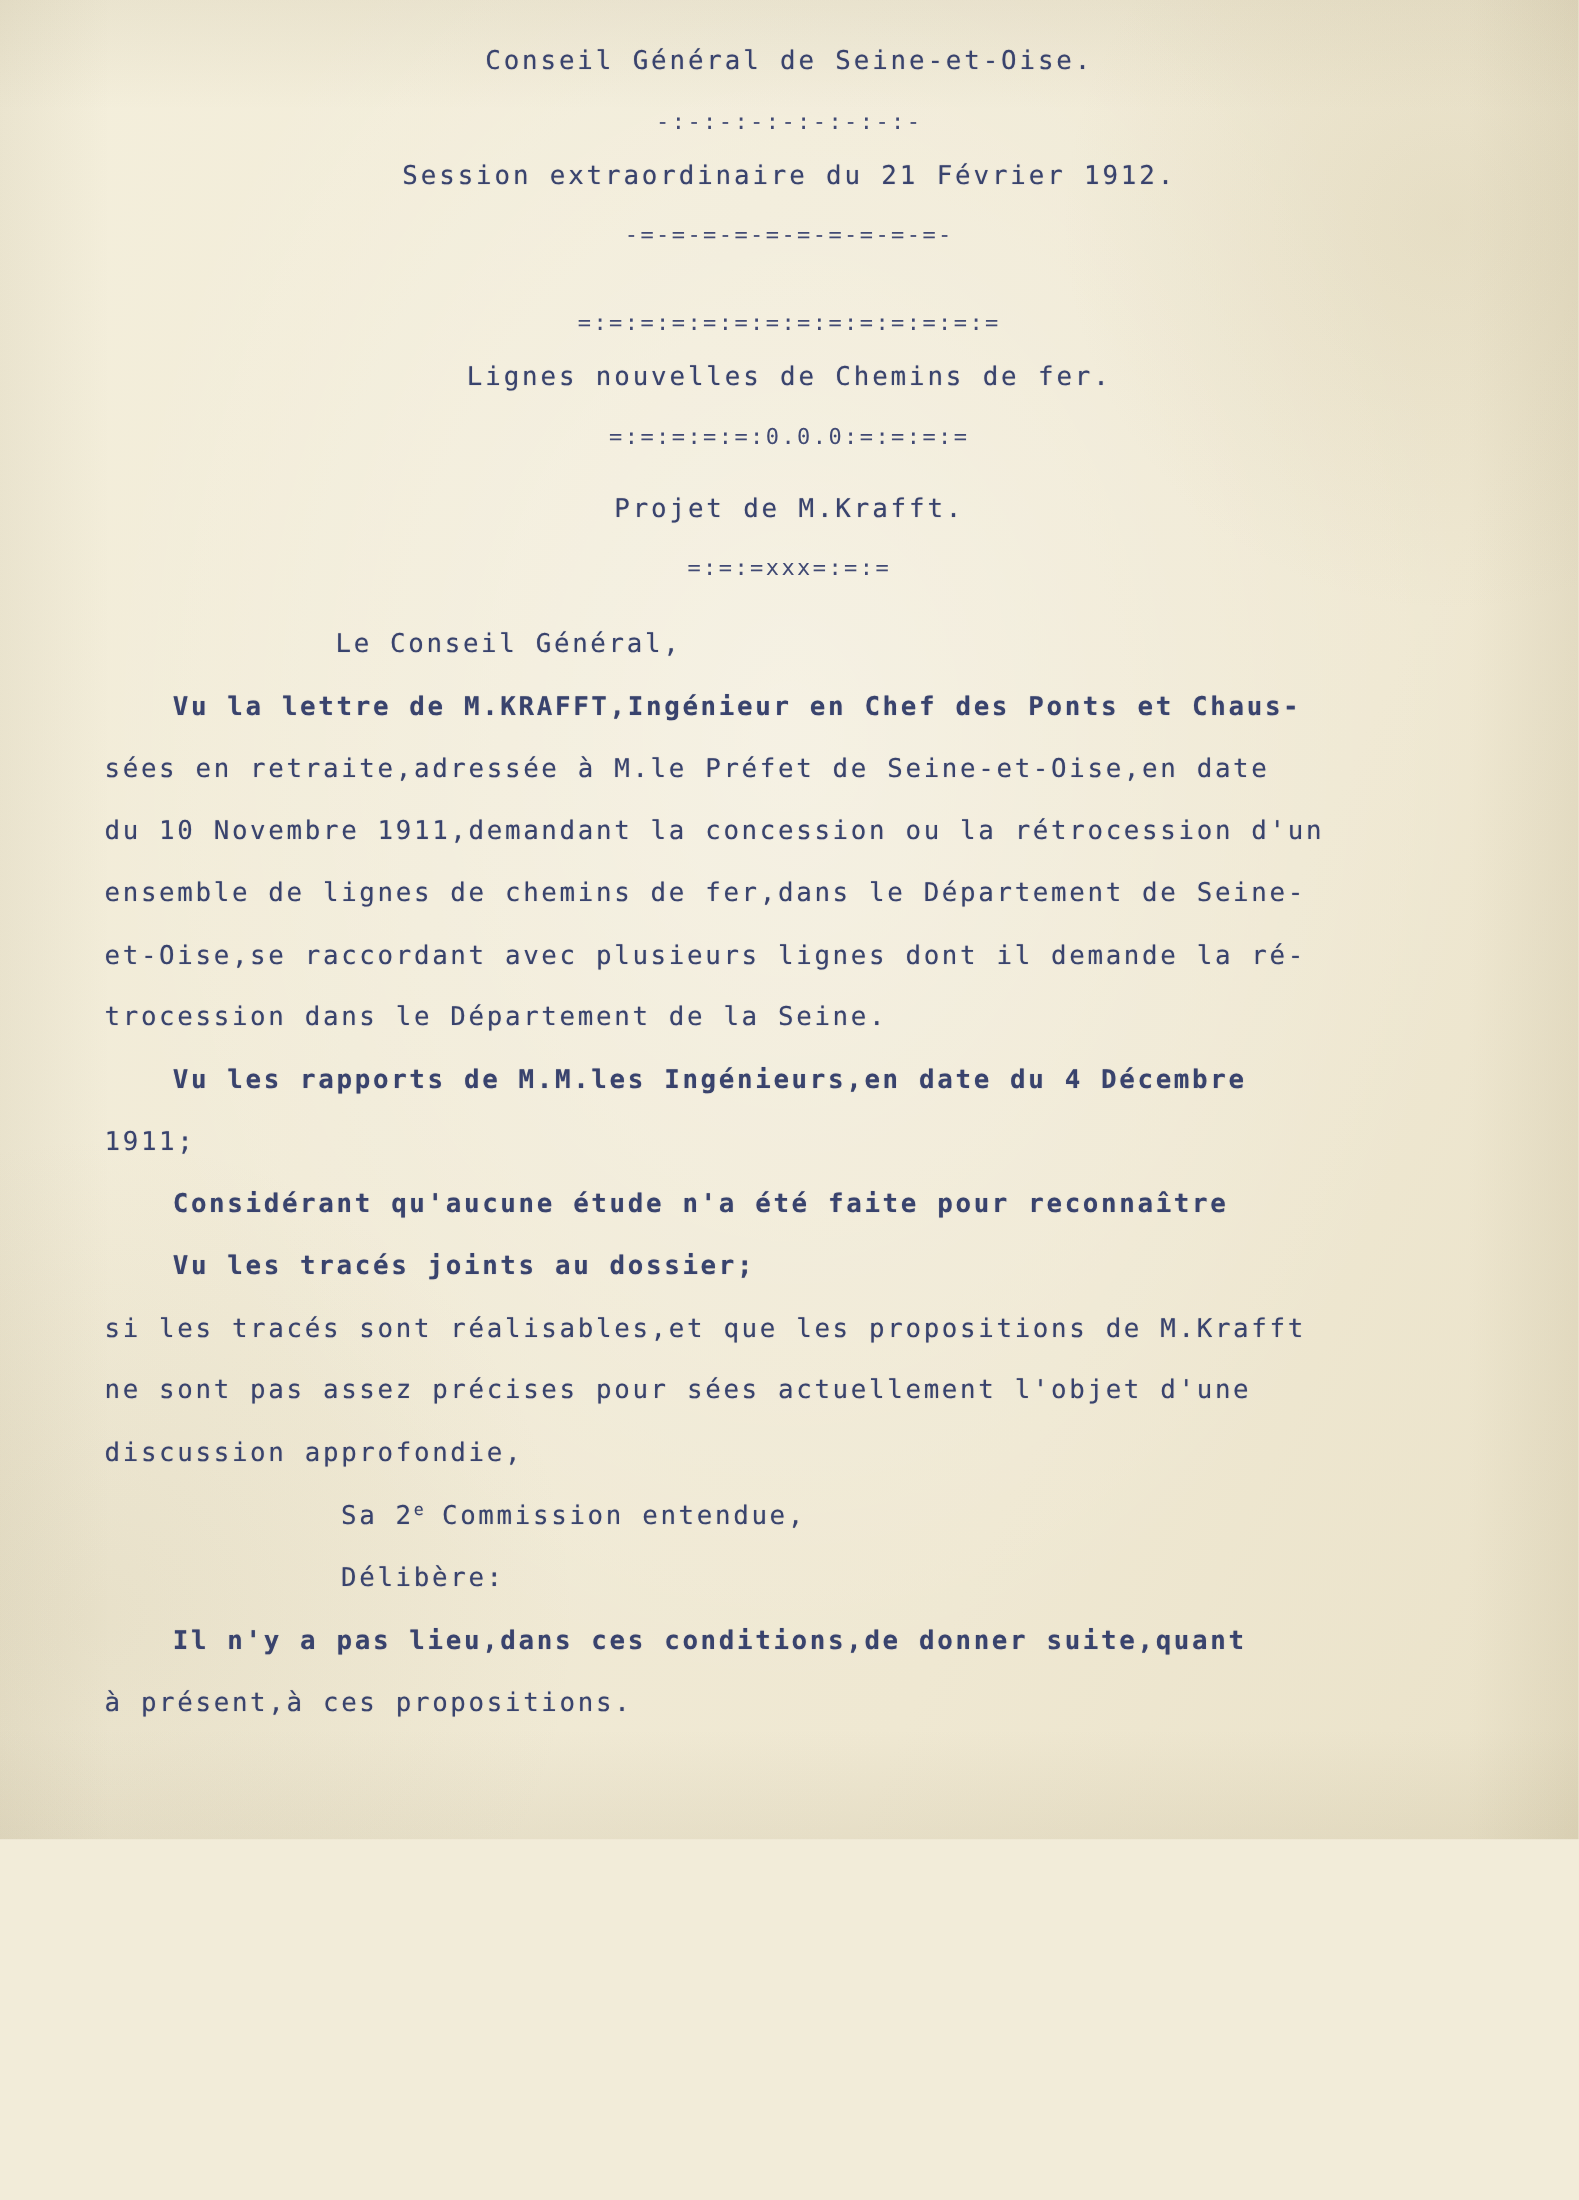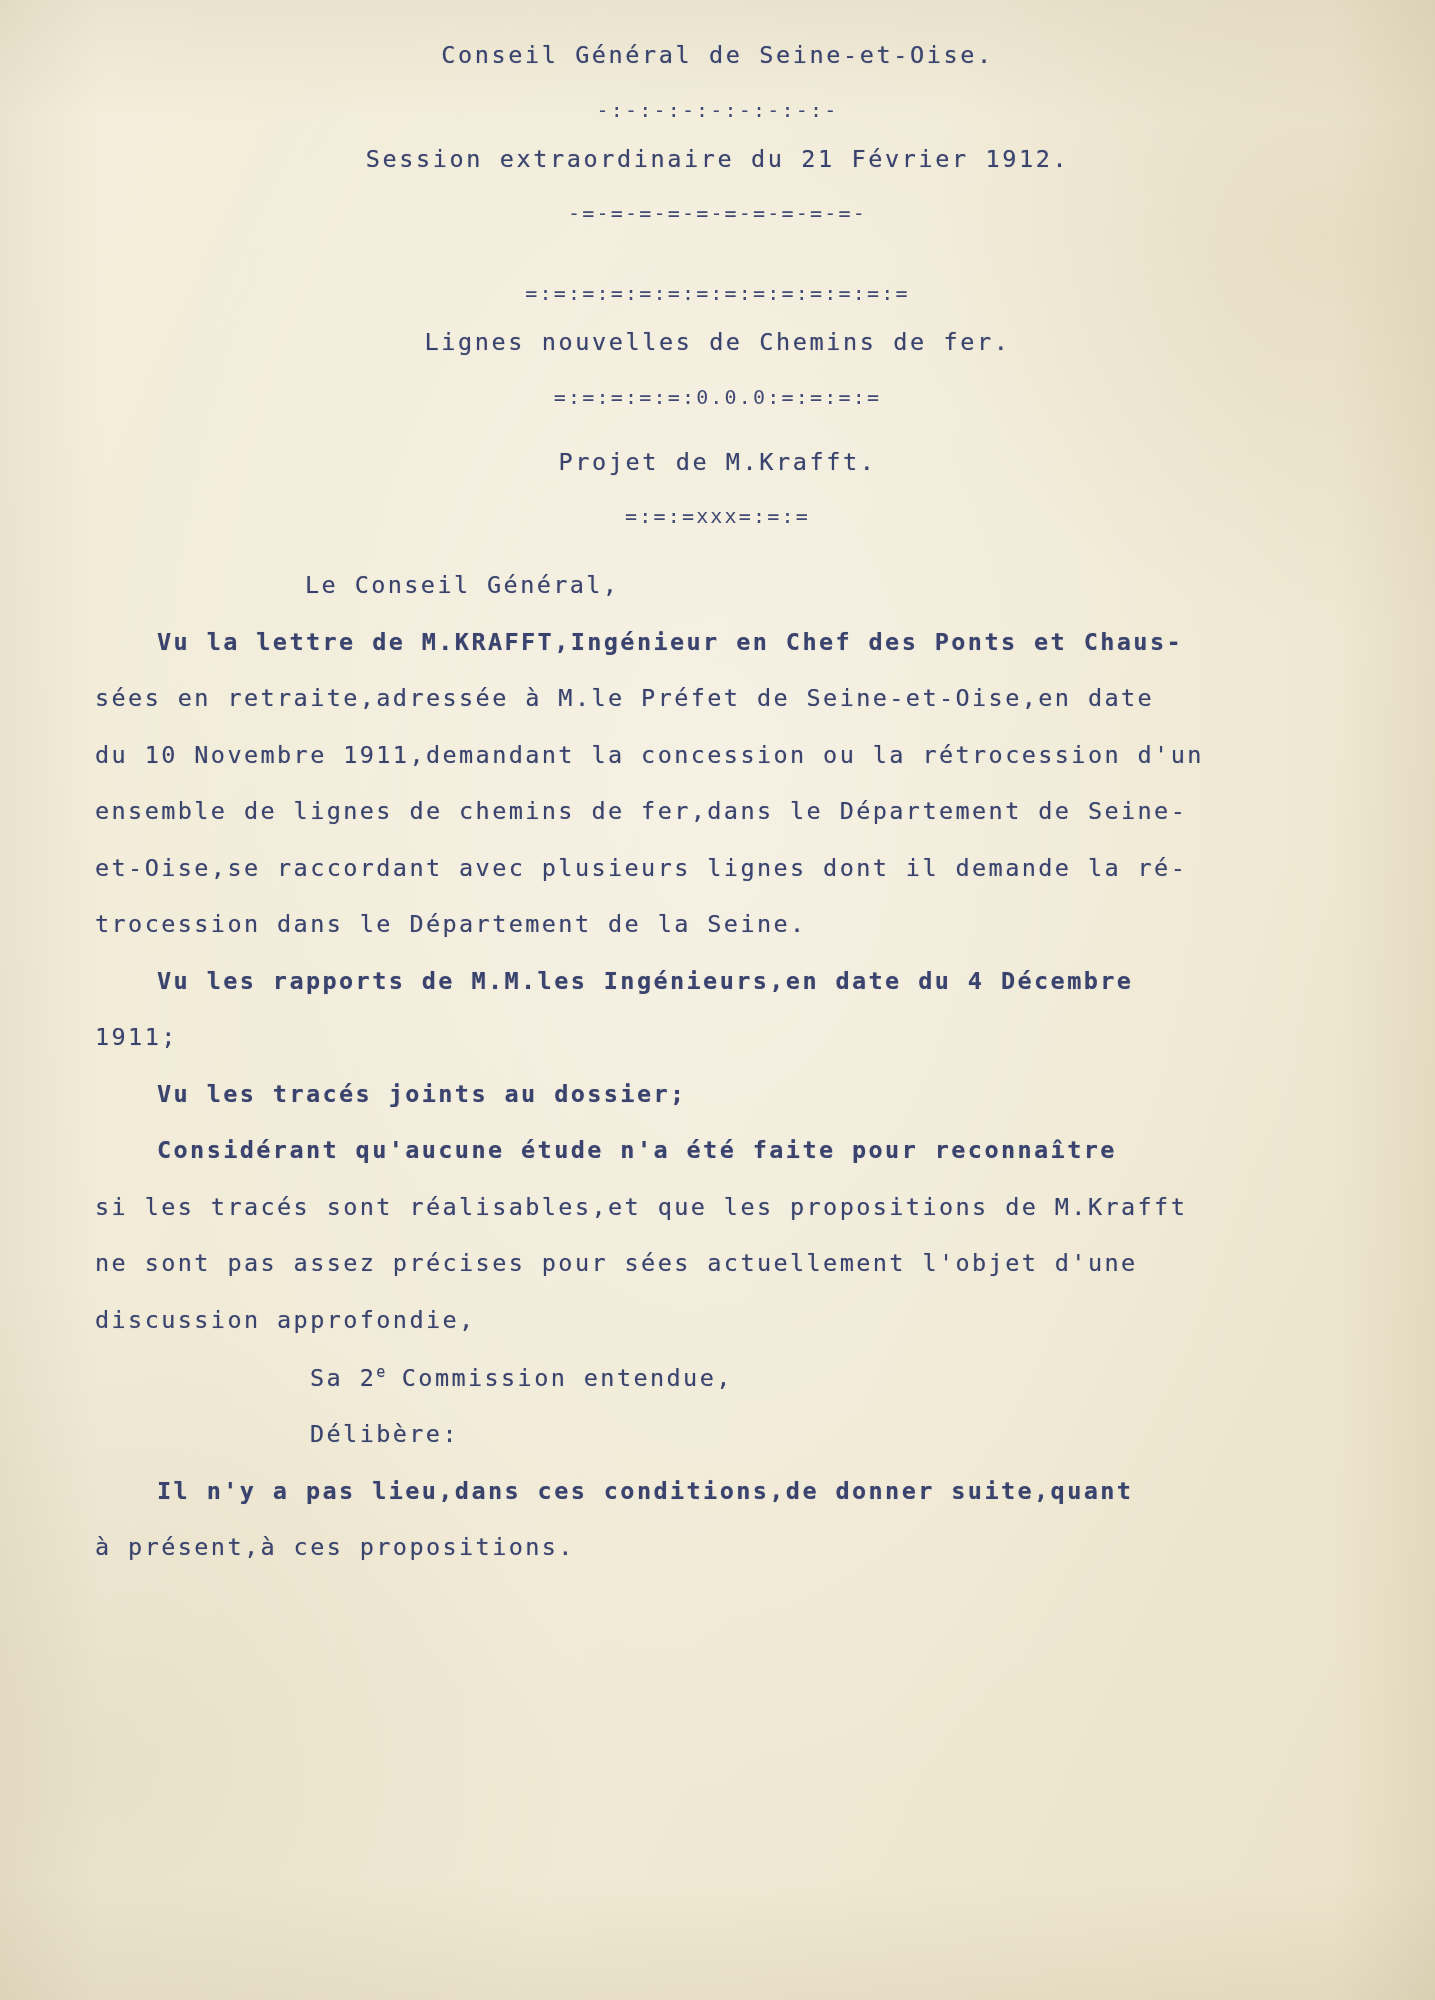--- a/index.html
+++ b/index.html
@@ -10,21 +10,21 @@
     width: 1435px;
     height: 2000px;
     background: #f2ecd9;
     font-family: "DejaVu Sans Mono", "Liberation Mono", monospace;
     overflow: hidden;
   }
   
   .paper {
     position: relative;
     width: 1435px;
-    height: 2000px;
+    height: 1672px;
     background:
       radial-gradient(ellipse at 50% 40%, rgba(255,255,255,0.35) 0%, rgba(255,255,255,0) 62%),
       linear-gradient(115deg, #f4efdc 0%, #f1ebd7 35%, #efe8d2 70%, #eae2c9 100%);
     box-sizing: border-box;
   }
   .paper::after {
     content: "";
     position: absolute;
     inset: 0;
     pointer-events: none;
@@ -105,23 +105,23 @@
     <div class="body-line indent-1">Vu la lettre de M.KRAFFT,Ingénieur en Chef des Ponts et Chaus-</div>
     <div class="body-line">sées en retraite,adressée à M.le Préfet de Seine-et-Oise,en date</div>
     <div class="body-line">du 10 Novembre 1911,demandant la concession ou la rétrocession d'un</div>
     <div class="body-line">ensemble de lignes de chemins de fer,dans le Département de Seine-</div>
     <div class="body-line">et-Oise,se raccordant avec plusieurs lignes dont il demande la ré-</div>
     <div class="body-line">trocession dans le Département de la Seine.</div>
 
     <div class="body-line indent-1">Vu les rapports de M.M.les Ingénieurs,en date du 4 Décembre</div>
     <div class="body-line">1911;</div>
 
+    <div class="body-line indent-1">Considérant qu'aucune étude n'a été faite pour reconnaître</div>
+
     <div class="body-line indent-1">Vu les tracés joints au dossier;</div>
-
-    <div class="body-line indent-1">Considérant qu'aucune étude n'a été faite pour reconnaître</div>
     <div class="body-line">si les tracés sont réalisables,et que les propositions de M.Krafft</div>
     <div class="body-line">ne sont pas assez précises pour sées actuellement l'objet d'une</div>
     <div class="body-line">discussion approfondie,</div>
 
     <div class="body-line indent-3"><span>Sa 2</span><span class="sup">e</span><span> Commission entendue,</span></div>
 
     <div class="body-line indent-3">Délibère:</div>
 
     <div class="body-line indent-1">Il n'y a pas lieu,dans ces conditions,de donner suite,quant</div>
     <div class="body-line">à présent,à ces propositions.</div>

